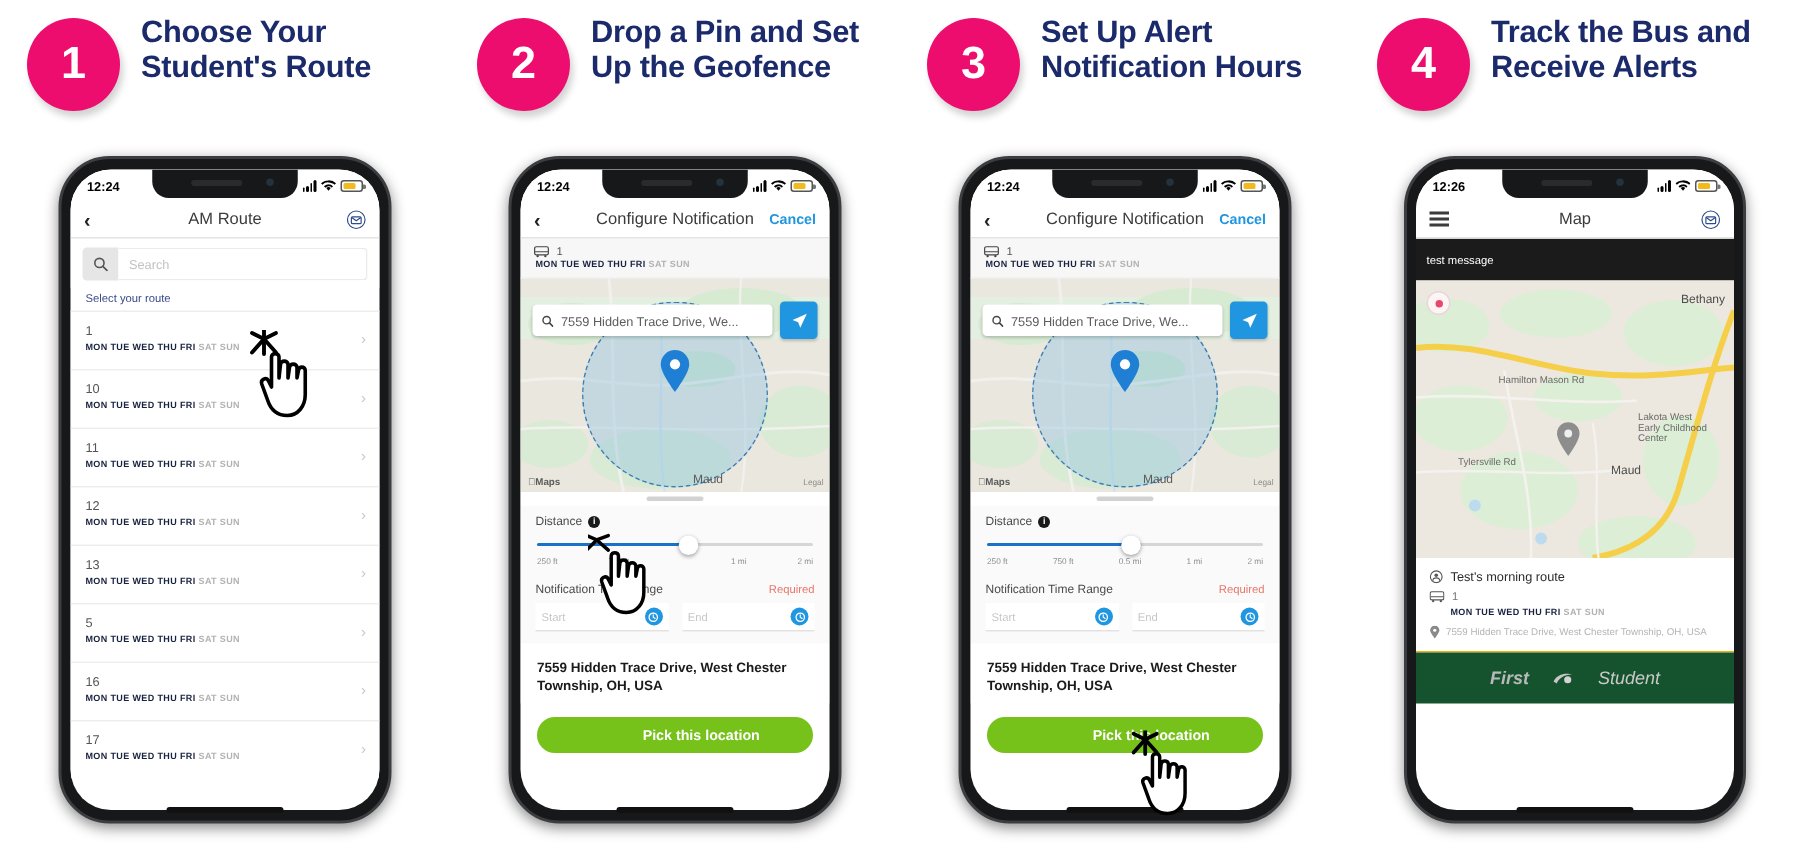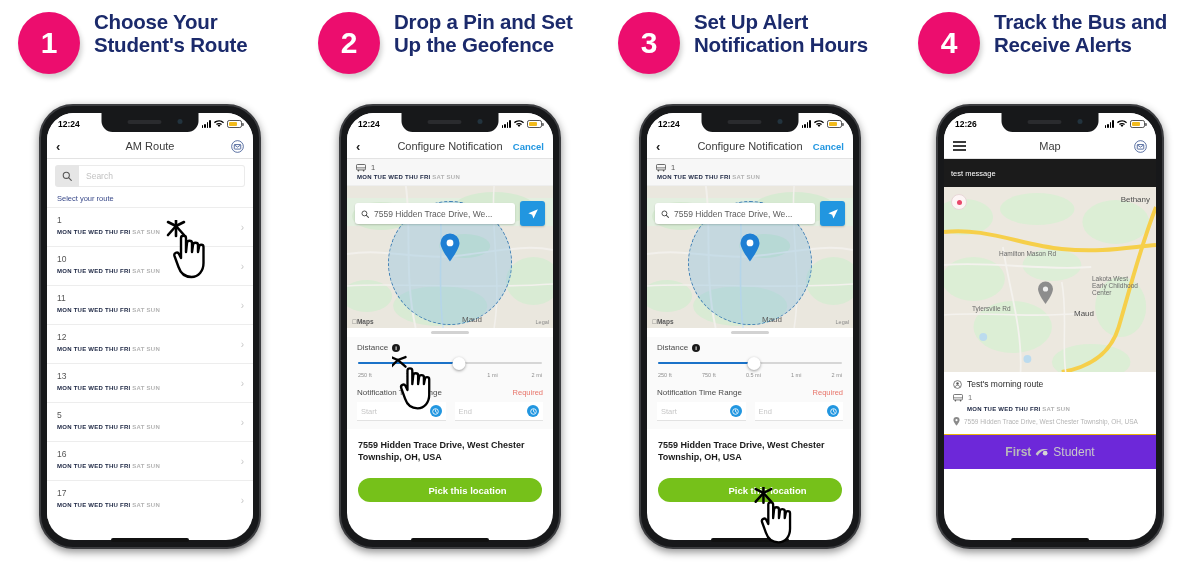--- a/index.html
+++ b/index.html
@@ -187,21 +187,21 @@
   }
   .recenter i { width:5px; height:5px; background:#e8486a; border-radius:50%; display:block; }
   .pin-gray { position:absolute; left:44%; top:51%; z-index:9; }
   .m4-lbl { position:absolute; font-size:6.5px; color:#6a6a6a; z-index:8; white-space:nowrap; }
   .m4-lbl.big { font-size:8px; color:#4d4d4d; }
   .info-card { background:#fff; padding:7px 9px 8px; border-bottom:1px solid #eab308; }
   .ic-row { display:flex; align-items:center; gap:5px; margin-bottom:4px; }
   .ic-row .t1 { font-size:8.5px; color:#2b2b2b; }
   .ic-days { margin-left:14px; }
   .ic-addr { font-size:6.5px; color:#b4b4b4; display:flex; align-items:center; gap:4px; white-space:nowrap; overflow:hidden; }
-  .brand { background:#6d28d9; height:34px; display:flex; align-items:center; justify-content:center; gap:4px; }
+  .brand { background:#14532d; height:34px; display:flex; align-items:center; justify-content:center; gap:16px;font-style:italic; }
   .brand .b1 { font-size:12px; font-weight:bold; color:#b9b9b9; }
   .brand .b2 { font-size:12px; color:#c9c9c9; }
   .brand .swoosh { width:14px; height:11px; }
 
   
   .cursor { position:absolute; z-index:60; pointer-events:none; }
 </style>
 </head>
 <body>
 

